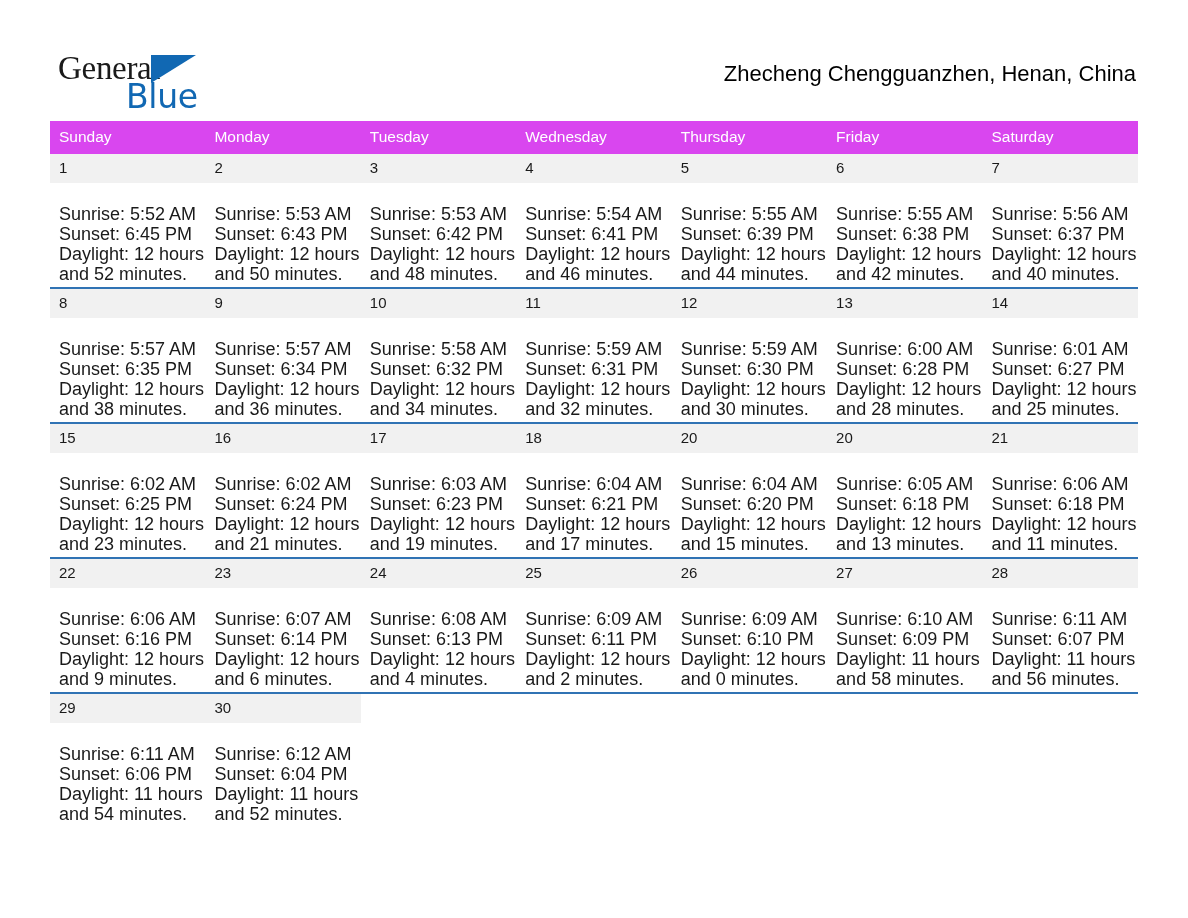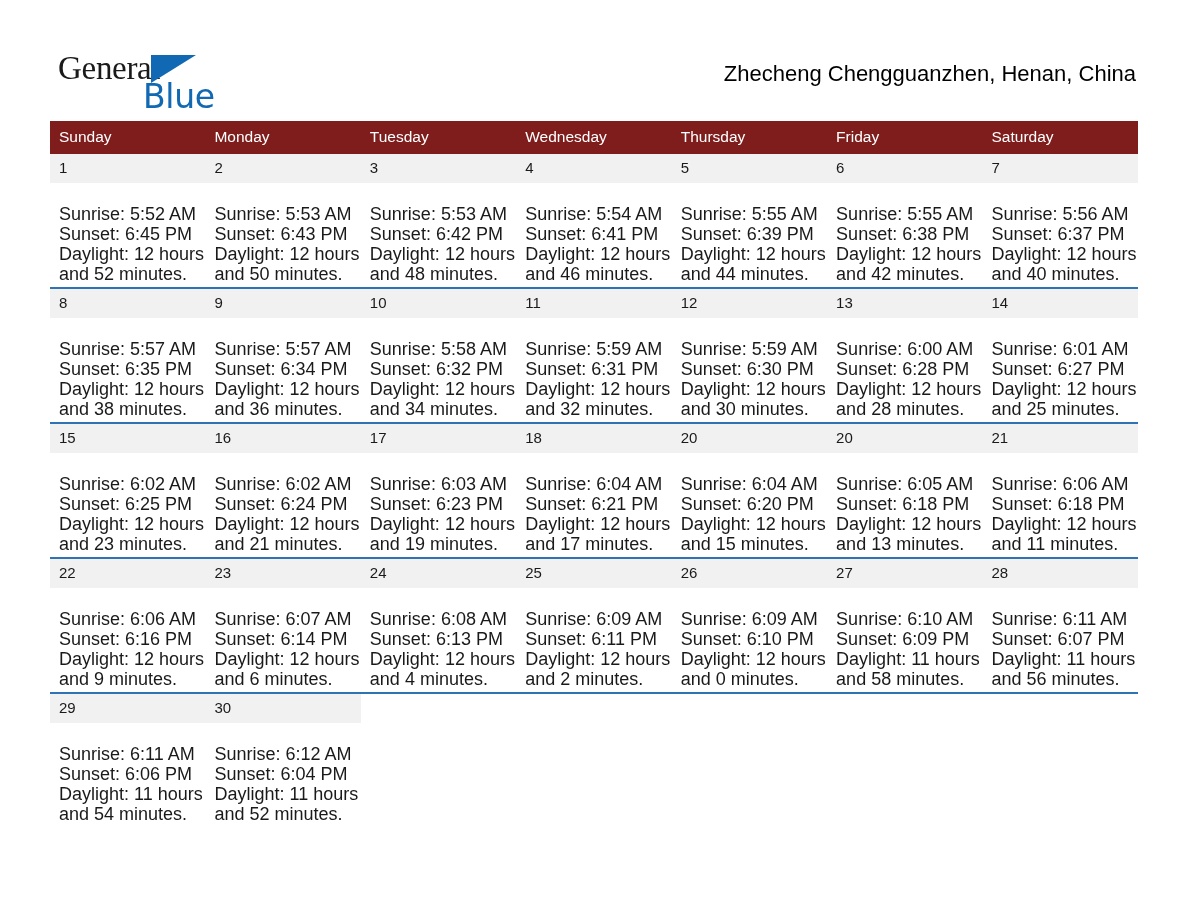--- a/index.html
+++ b/index.html
@@ -41,21 +41,21 @@
     left: 8px;
     top: 6px;
     font-size: 33px;
     letter-spacing: -0.3px;
     color: #1a1a1a;
     font-family: Liberation Serif, serif;
     font-weight: 400;
   }
   .logo-blue {
     position: absolute;
-    left: 93px;
+    left: 76px;
     top: 33px;
     font-size: 33px;
     letter-spacing: -0.3px;
     color: #1168b3;
     font-family: "DejaVu Sans", sans-serif;
     font-weight: 400;
   }
   .logo-triangle {
     position: absolute;
     left: 101px;
@@ -89,21 +89,21 @@
   
   .calendar {
     width: 1088px;
     margin-top: 11px;
     border-collapse: collapse;
     table-layout: fixed;
   }
   .calendar col { width: 155.43px; }
 
   thead th {
-    background: #7f1d1d;
+    background: #d946ef;
     color: #ffffff;
     font-size: 15.5px;
     font-weight: 400;
     text-align: left;
     padding: 7px 0 8px 9px;
     height: 18px;
     vertical-align: middle;
     border: none;
   }
 

